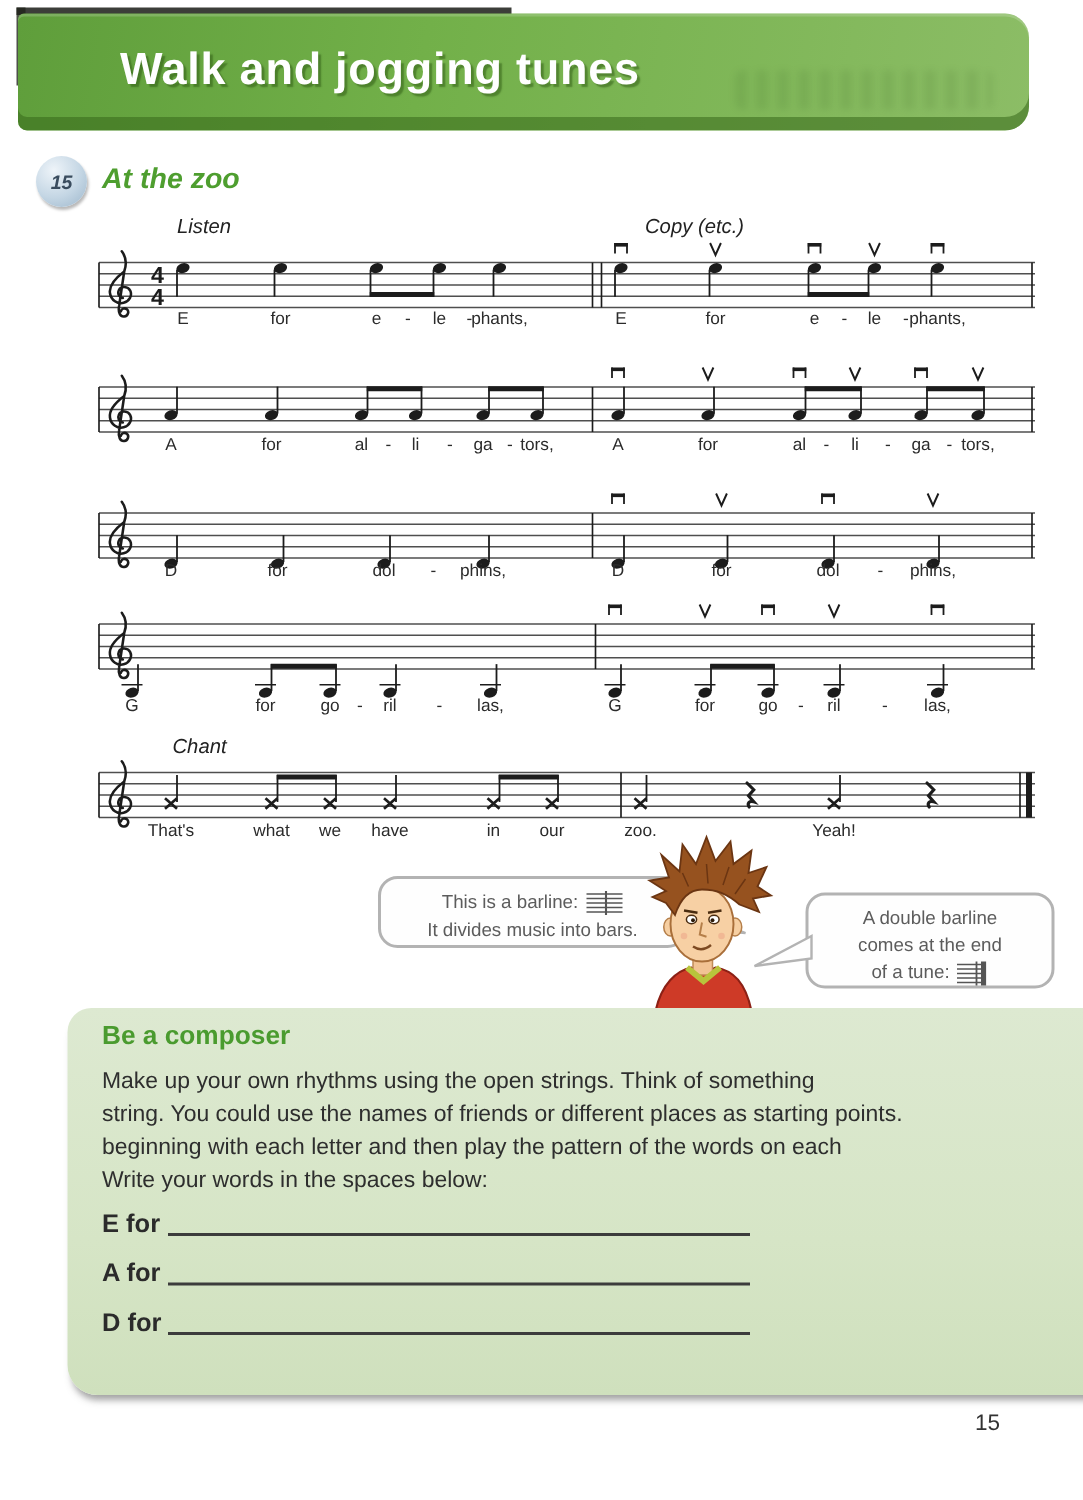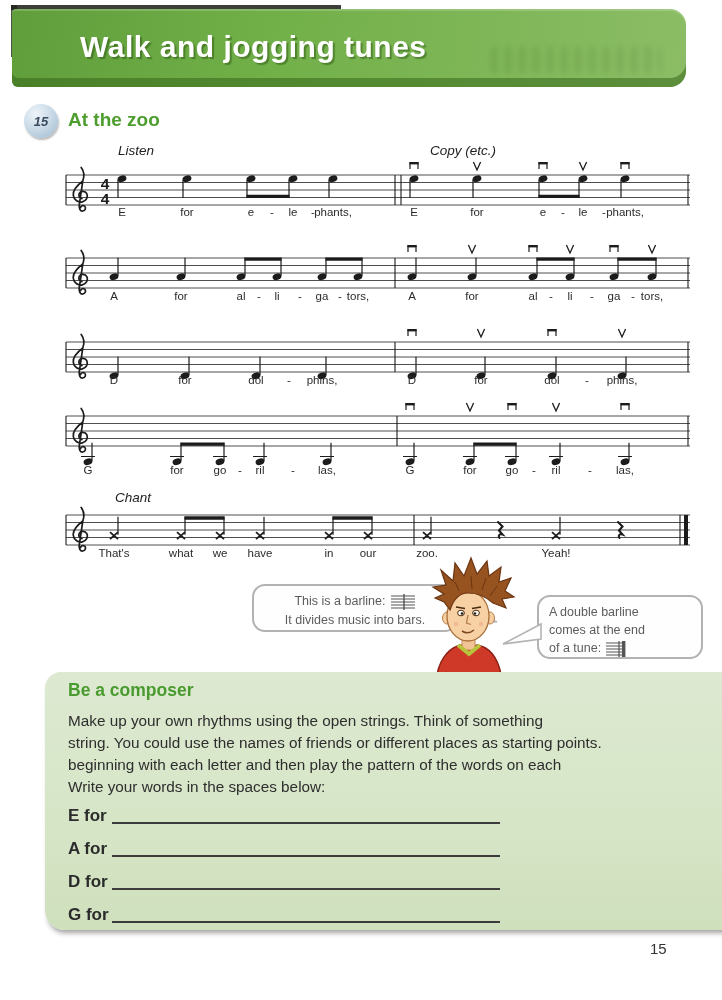--- a/index.html
+++ b/index.html
@@ -16,32 +16,32 @@
   #banner-title{position:absolute;left:68px;top:21px;font-size:30px;font-weight:bold;color:#ffffff;
           letter-spacing:.5px;text-shadow:2px 2px 1px rgba(35,75,12,.45);}
   #ghost-smudge{position:absolute;left:478px;top:38px;width:172px;height:26px;border-radius:5px;
           background:repeating-linear-gradient(90deg,rgba(55,95,35,.22) 0 8px,rgba(120,170,95,0) 8px 14px);
           filter:blur(2.5px);opacity:.55;}
   
   #lesson-badge{position:absolute;left:24px;top:104px;width:34px;height:34px;border-radius:50%;
           background:radial-gradient(circle at 35% 28%,#eef4f9 0%,#c4d6e4 55%,#9cb6cb 100%);
           box-shadow:1px 2px 2px rgba(0,0,0,.28);display:flex;align-items:center;justify-content:center;
           font-size:13px;font-weight:bold;color:#3a4c5e;font-style:italic;}
-  #lesson-title{position:absolute;left:68px;top:109px;font-size:19px;font-weight:bold;color:#4e9e2f;}
+  #lesson-title{position:absolute;left:68px;top:109px;font-size:19px;font-weight:bold;color:#4e9e2f;font-style:italic;}
   
   .music-label{position:absolute;font-style:italic;font-size:13.5px;color:#222;}
   #label-listen{left:118px;top:143px;}
   #label-copy{left:430px;top:143px;}
   #label-chant{left:115px;top:490px;}
   #music-svg{position:absolute;left:0;top:0;pointer-events:none;}
   
   .bubble{position:absolute;background:#fefefe;border:2px solid #b3b3b3;border-radius:13px;
           color:#5c5c5c;font-size:12.5px;line-height:1.45;padding:6px 10px;box-sizing:border-box;}
   #bubble-left{left:252px;top:584px;width:206px;height:48px;text-align:center;}
-  #bubble-right{left:537px;top:595px;width:166px;height:64px;text-align:left;}
+  #bubble-right{left:537px;top:595px;width:166px;height:64px;text-align:center;}
   .bubble-icon{vertical-align:middle;margin-left:4px;}
   #tails-svg{position:absolute;left:0;top:560px;pointer-events:none;}
   #boy-svg{position:absolute;left:420px;top:556px;}
   
   #composer-panel{position:absolute;left:45px;top:672px;width:657px;height:258px;border-radius:16px 16px 20px 20px;
           background:linear-gradient(180deg,#dde9d1 0%,#d6e5c6 60%,#cfe0bd 100%);
           box-shadow:0 6px 5px -3px rgba(70,70,70,.5);padding-left:46px;}
   #composer-title{position:absolute;left:23px;top:8px;font-size:17.5px;font-weight:bold;color:#4a9b2f;}
   #composer-body{position:absolute;left:23px;top:38px;width:615px;font-size:15.3px;color:#2e2e2e;line-height:1.43;}
   .answer-row{position:absolute;left:23px;display:flex;align-items:flex-end;width:470px;}
@@ -404,20 +404,16 @@
       <div class="answer-line"></div>
     </div>
     <div class="answer-row" id="row-2">
       <span class="answer-label">D for</span>
       <div class="answer-line"></div>
     </div>
     <div class="answer-row" id="row-1">
       <span class="answer-label">A for</span>
       <div class="answer-line"></div>
     </div>
-    <div class="answer-row" id="row-3">
-      <span class="answer-label">G for</span>
-      <div class="answer-line"></div>
-    </div>
   </div>
 
   <div id="page-number">15</div>
 </div>
 
 </body></html>

